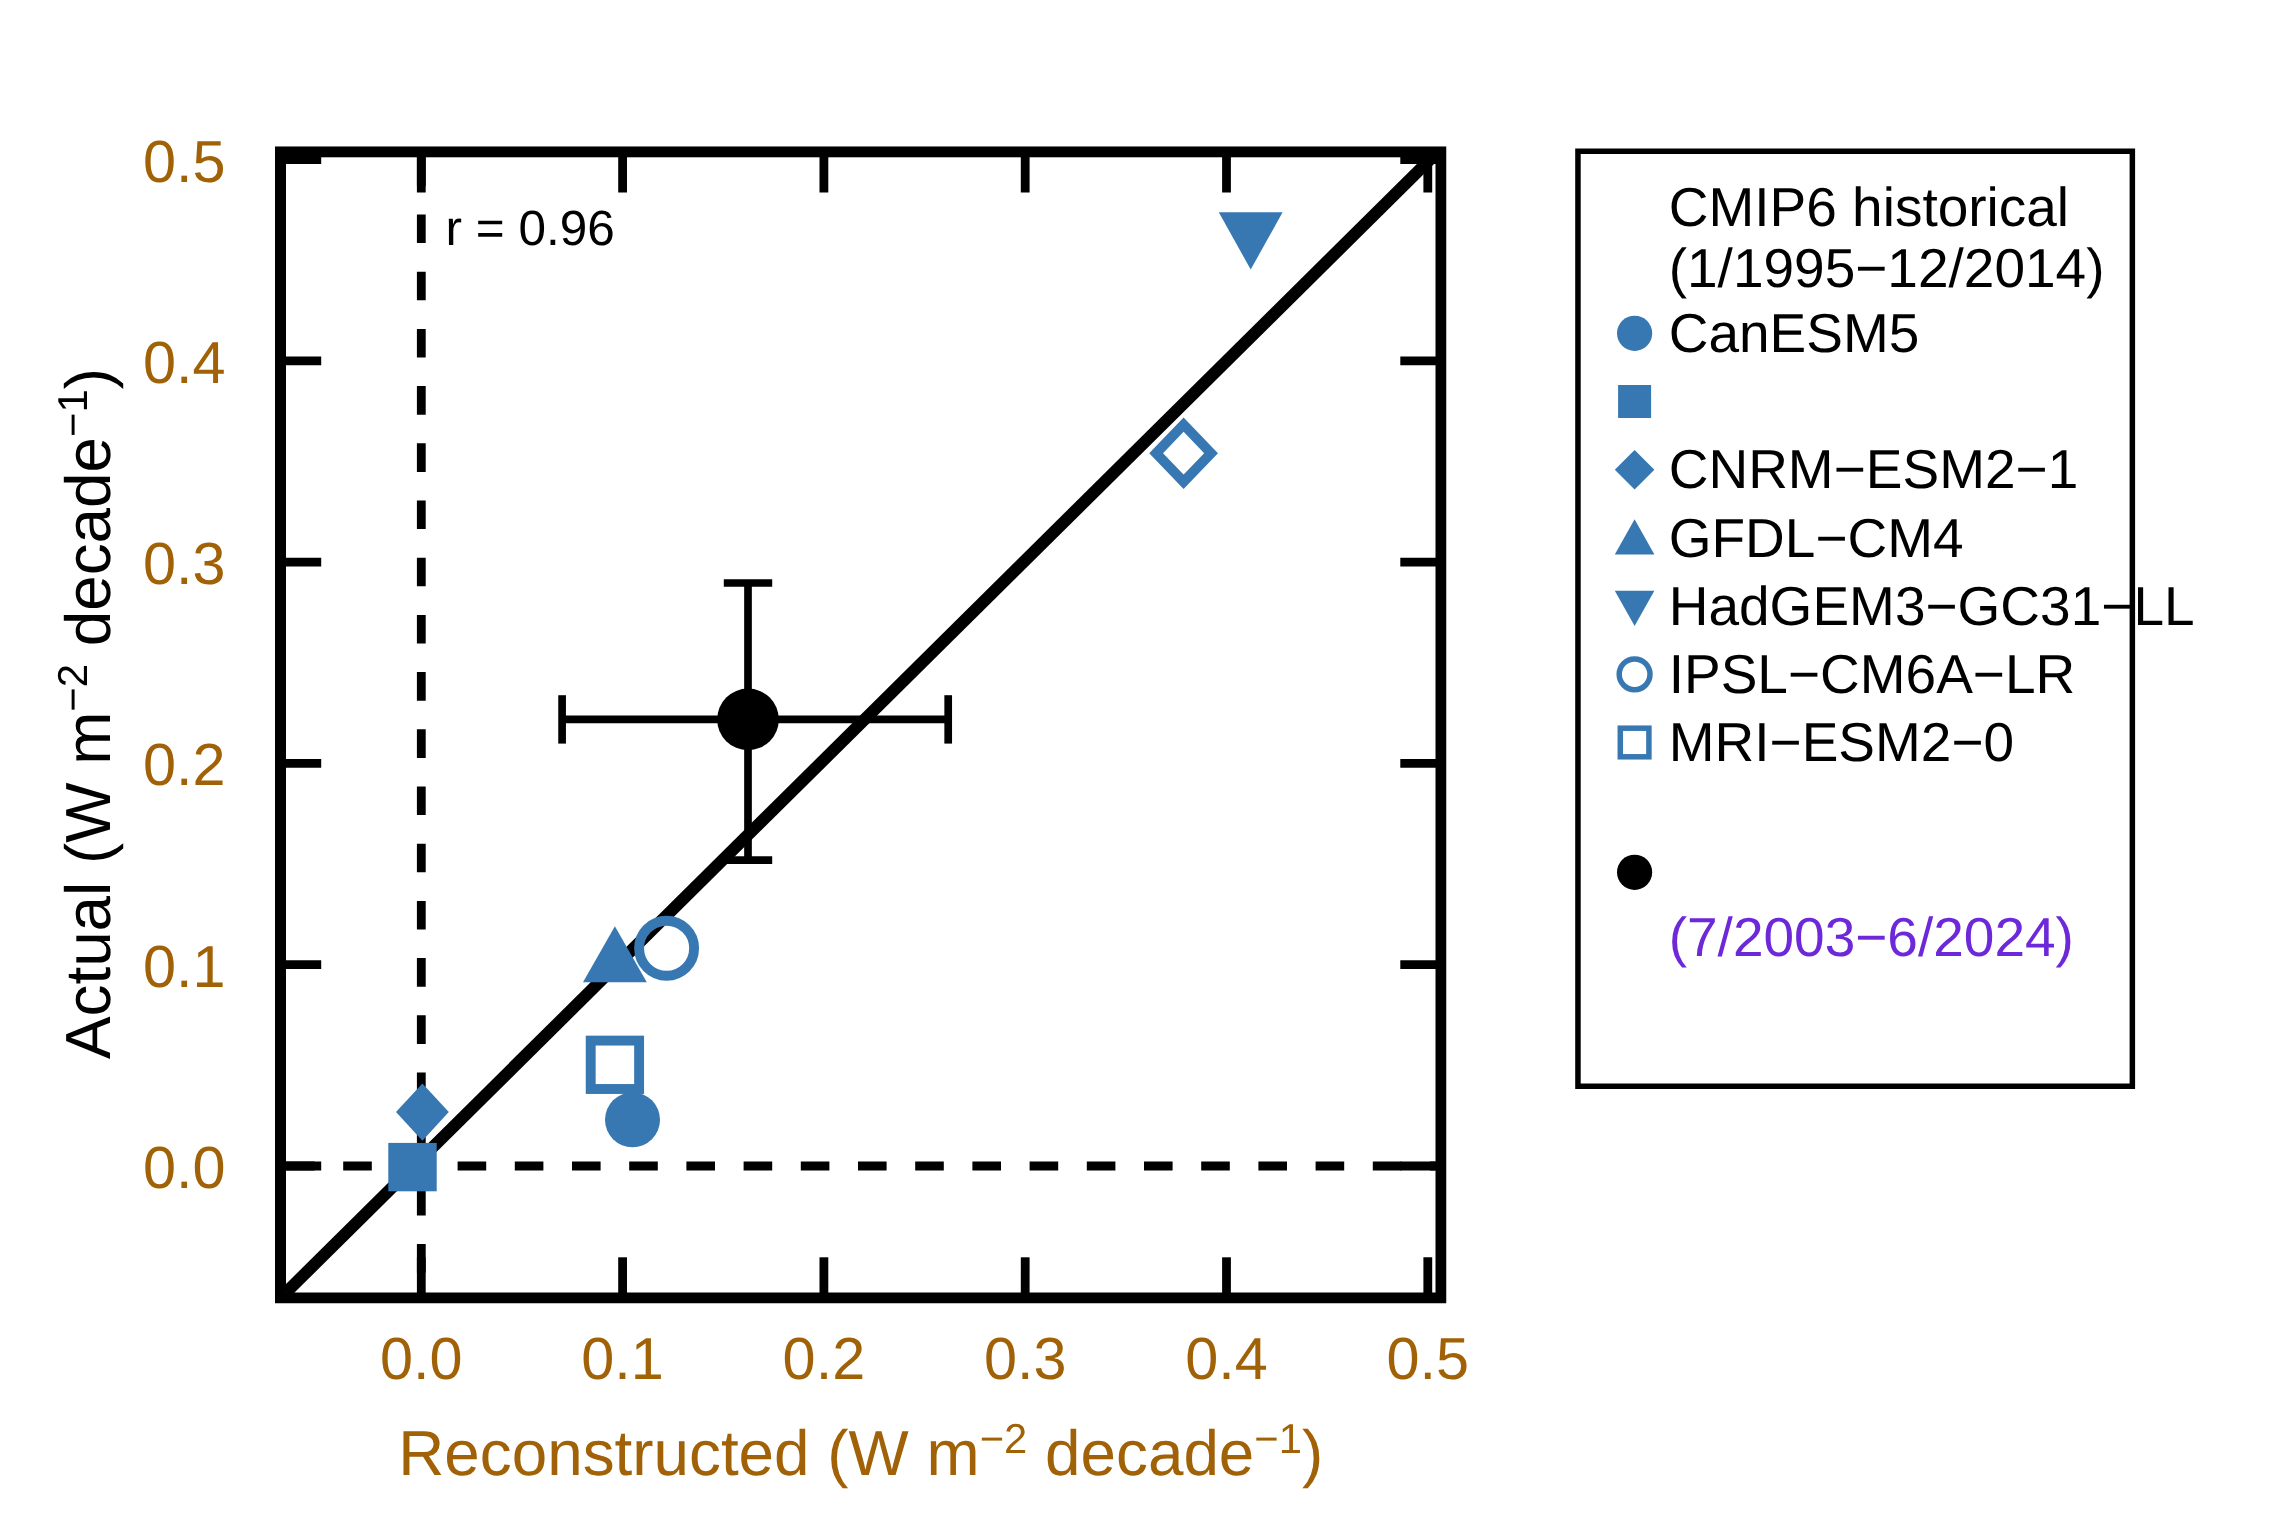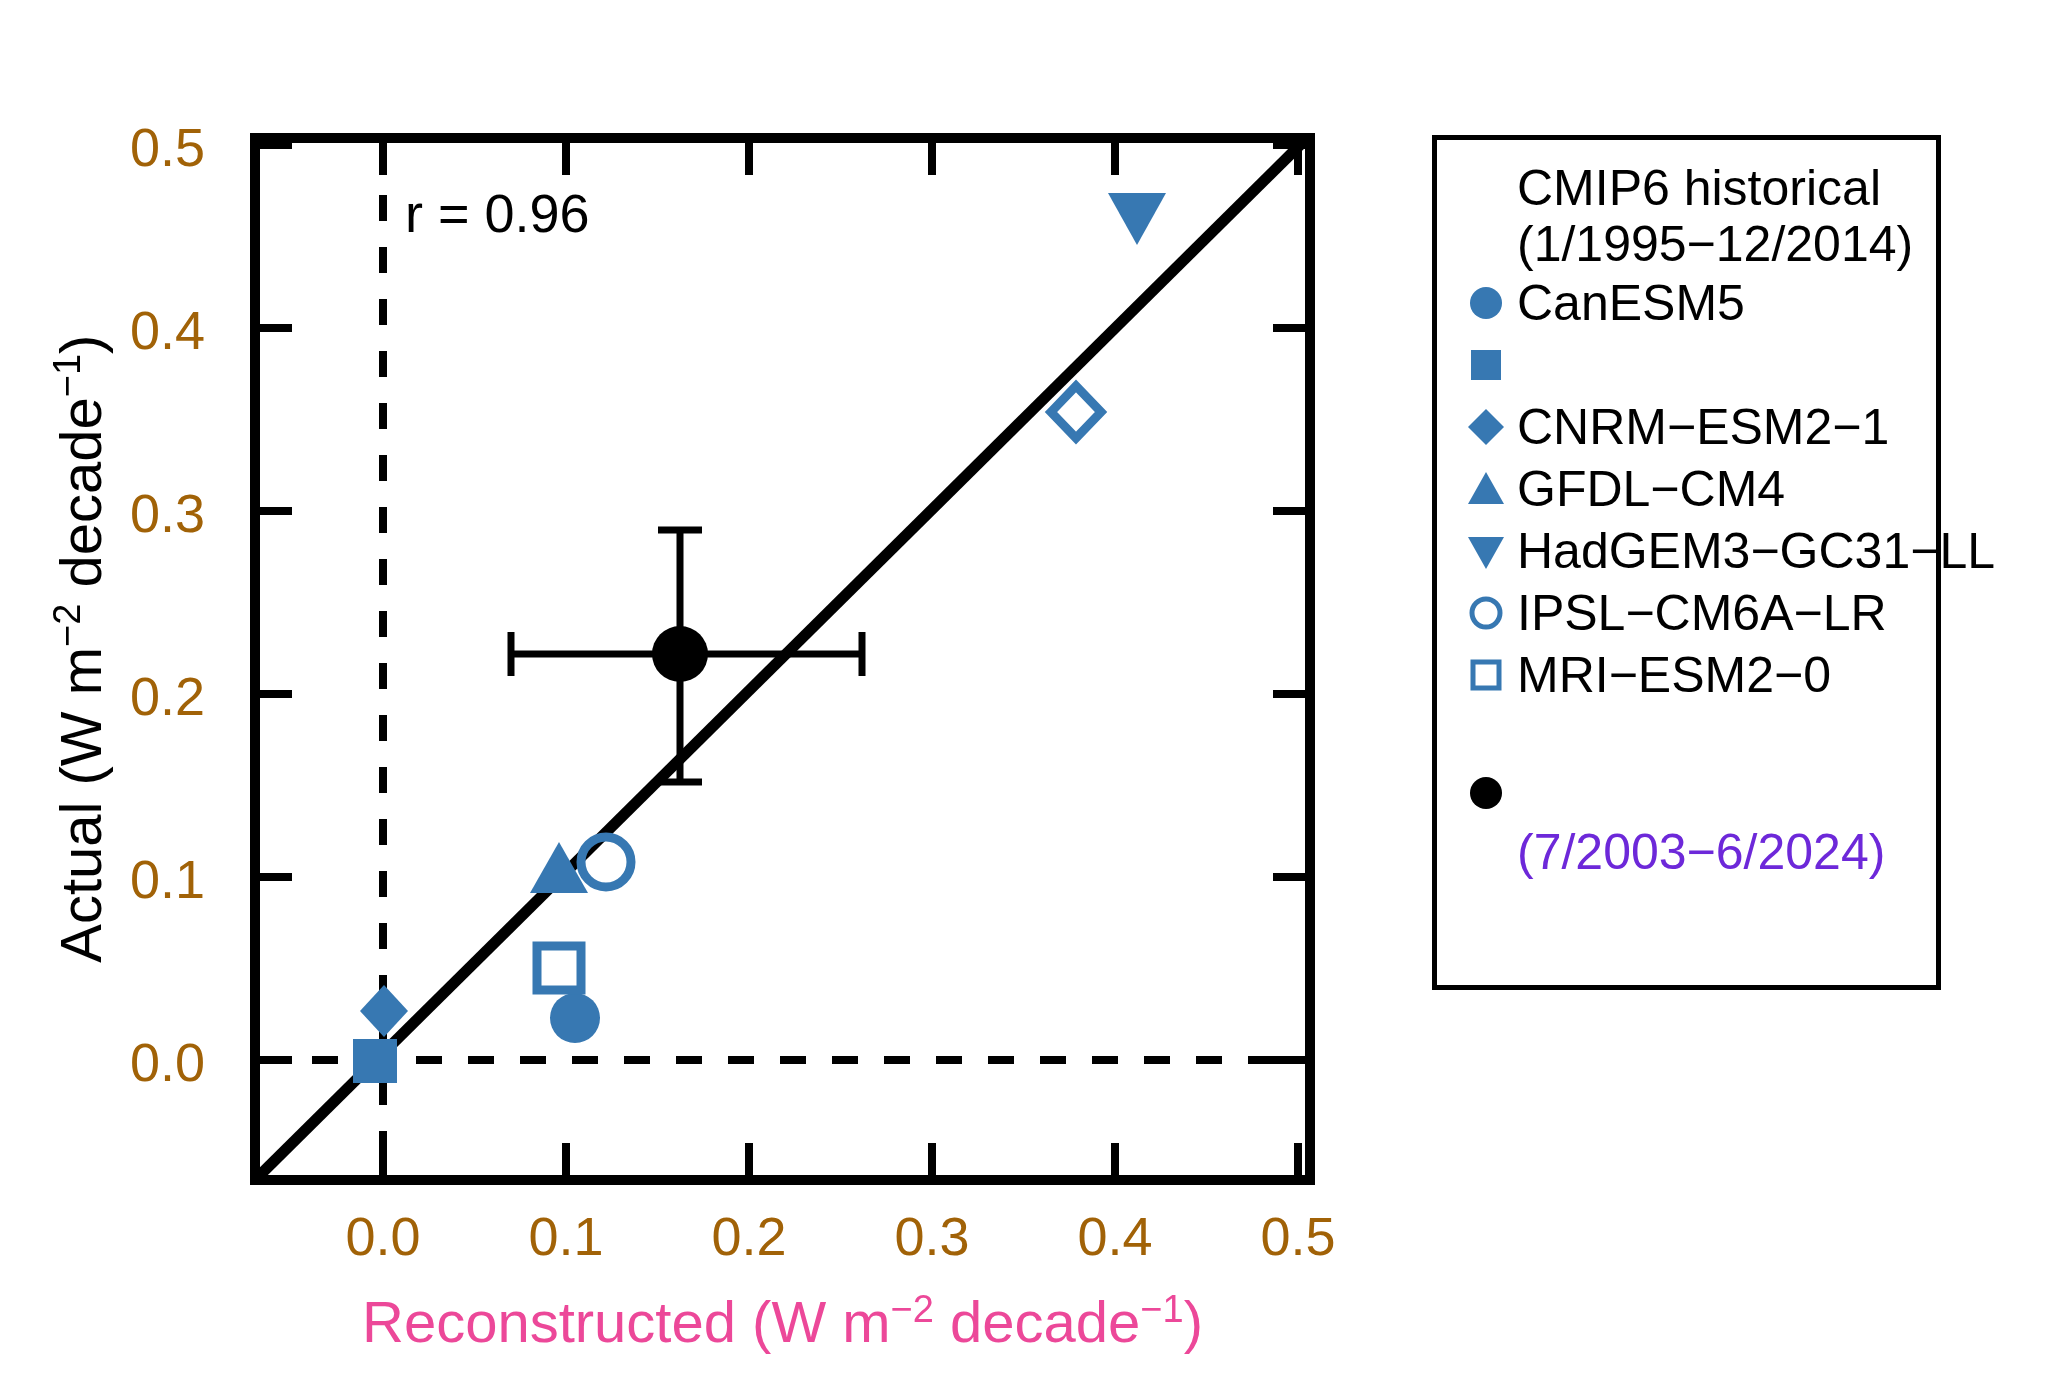--- a/index.html
+++ b/index.html
@@ -48,40 +48,40 @@
   }
   .ytick { text-align: right; width: 170px; }
   .xtick { text-align: center; width: 170px; }
   
   #xlabel {
     position: absolute;
     left: 250px; top: 1288px;
     width: 1065px;
     text-align: center;
     font-size: 58px;
-    color: #ec4899;
+    color: #a16207;
     white-space: nowrap;
   }
   #ylabel {
     position: absolute;
     left: -480px; top: 615px;
     width: 1120px;
     text-align: center;
     font-size: 58px;
     color: #000;
     white-space: nowrap;
     transform: rotate(-90deg);
     transform-origin: center center;
   }
   .sup { font-size: 38px; vertical-align: super; }
   
   #r-annotation {
     position: absolute;
     left: 405px; top: 182px;
-    font-size: 54px;
+    font-size: 45px;
     color: #000;
     white-space: nowrap;
   }
   
   #legend-box {
     position: absolute;
     left: 1432px; top: 135px;
     width: 509px; height: 855px;
     border: 5px solid #000;
     background: #fff;

